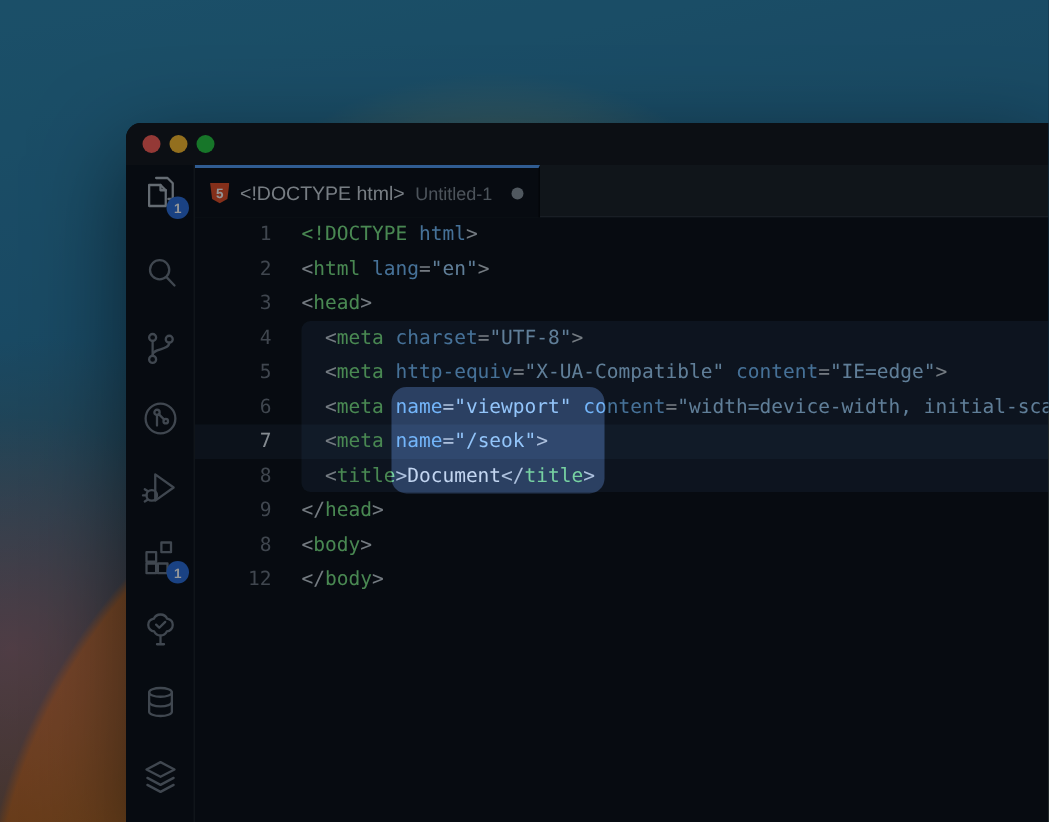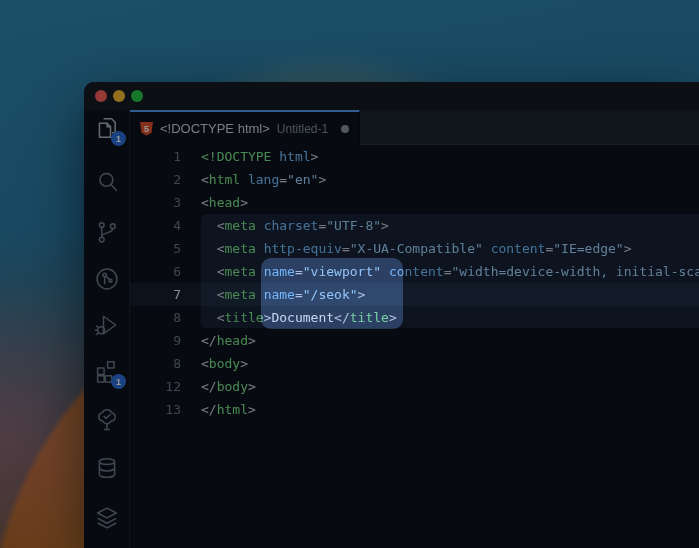--- a/index.html
+++ b/index.html
@@ -180,23 +180,19 @@
               <span class="code"><span class="tok-p" style="color: rgb(201, 209, 217);">&lt;/</span><span class="tok-t" style="color: rgb(126, 231, 135);">head</span><span class="tok-p" style="color: rgb(201, 209, 217);">&gt;</span></span>
             </div>
             <div class="line">
               <span class="ln">8</span>
               <span class="code"><span class="tok-p" style="color: rgb(201, 209, 217);">&lt;</span><span class="tok-t" style="color: rgb(126, 231, 135);">body</span><span class="tok-p" style="color: rgb(201, 209, 217);">&gt;</span></span>
             </div>
             <div class="line">
               <span class="ln">12</span>
               <span class="code"><span class="tok-p" style="color: rgb(201, 209, 217);">&lt;/</span><span class="tok-t" style="color: rgb(126, 231, 135);">body</span><span class="tok-p" style="color: rgb(201, 209, 217);">&gt;</span></span>
             </div>
-            <div class="line">
-              <span class="ln">13</span>
-              <span class="code"><span class="tok-p" style="color: rgb(201, 209, 217);">&lt;/</span><span class="tok-t" style="color: rgb(126, 231, 135);">html</span><span class="tok-p" style="color: rgb(201, 209, 217);">&gt;</span></span>
-            </div>
           </div>
       </div>
     </div>
   </div>
 </div>
 
 <div class="spotlight"></div>
 
 </body></html>

